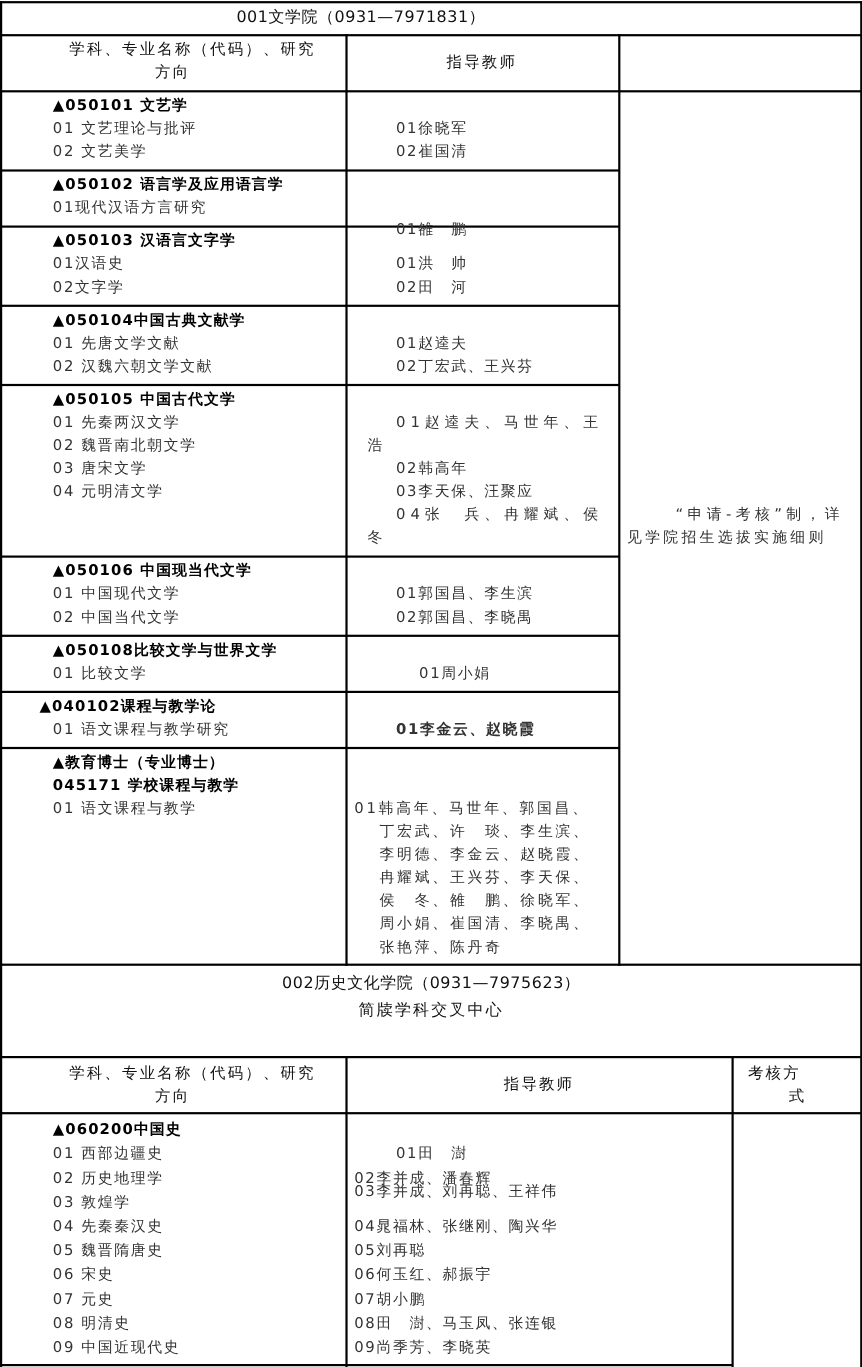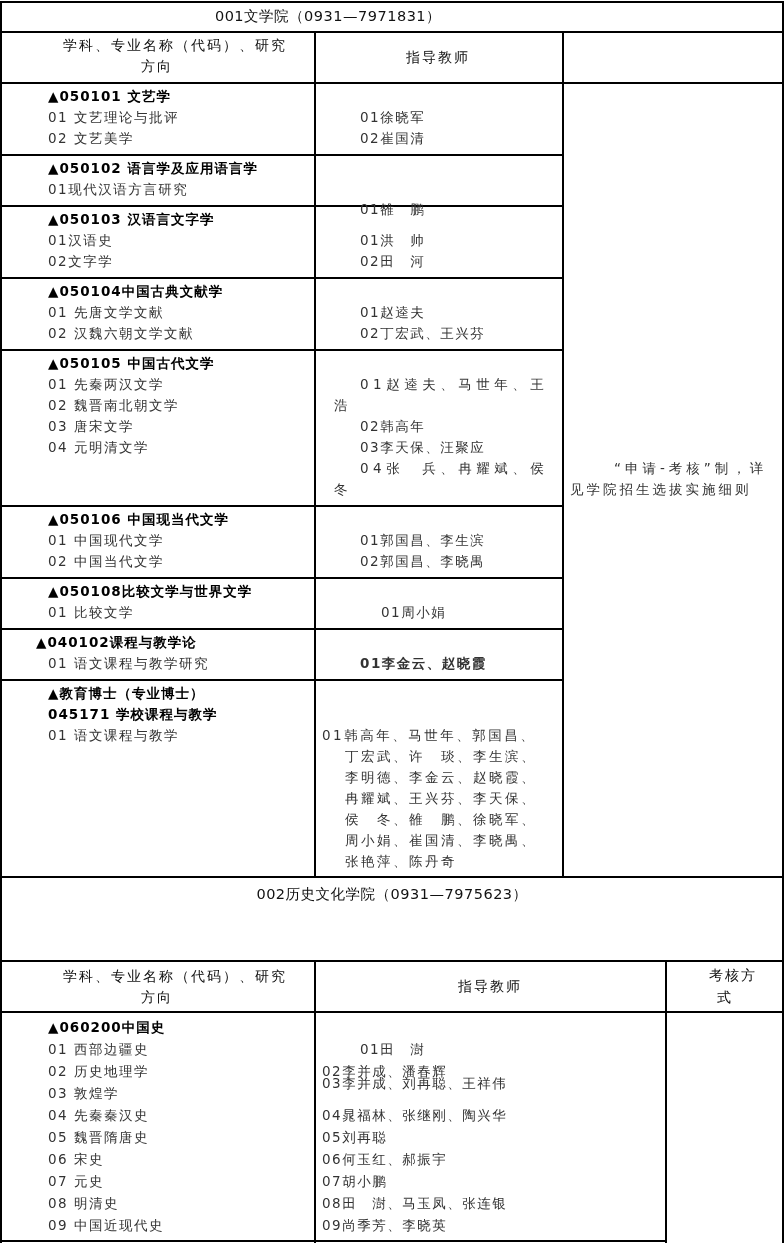--- a/index.html
+++ b/index.html
@@ -127,26 +127,27 @@
 
   <div class="cell-text norm" style="left:614px;top:458px;letter-spacing:4px;">“申请-考核”制，详</div>
   <div class="cell-text norm" style="left:570px;top:479px;letter-spacing:3px;">见学院招生选拔实施细则</div>
 </div>
 
 <div class="abs" style="left:0;top:876px;width:628px;height:367px;">
   <div class="vl" style="left:0;top:0;height:367px;"></div>
   <div class="vl" style="left:782px;top:0;height:367px;"></div>
 
   <div class="cell-text center sec-title" style="left:0;top:8px;width:784px;">002历史文化学院（0931—7975623）</div>
+  <div class="cell-text center sec-title" style="left:0;top:33px;width:784px;letter-spacing:2px;">简牍学科交叉中心</div>
   <div class="hl" style="left:0;top:84px;width:784px;"></div>
 
   <div class="cell-text center hdr" style="left:0;top:90px;width:350px;">学科、专业名称（代码）、研究</div>
   <div class="cell-text center hdr" style="left:0;top:111px;width:314px;">方向</div>
   <div class="cell-text center hdr" style="left:314px;top:100px;width:352px;">指导教师</div>
-  <div class="cell-text hdr" style="left:709px;top:90px;font-family:Liberation Mono, monospace;">考核方</div>
+  <div class="cell-text hdr" style="left:680px;top:90px;">考核方</div>
   <div class="cell-text hdr" style="left:717px;top:111px;">式</div>
   <div class="hl" style="left:0;top:135px;width:784px;"></div>
 
   <div class="vl" style="left:314px;top:84px;height:283px;"></div>
   <div class="vl" style="left:665px;top:84px;height:283px;"></div>
   <div class="hl" style="left:0;top:364px;width:666px;"></div>
 
   <div>
     <div class="cell-text bold" style="left:48px;top:141px;">▲060200中国史</div>
     <div class="cell-text norm" style="left:48px;top:163px;">01 西部边疆史</div>

